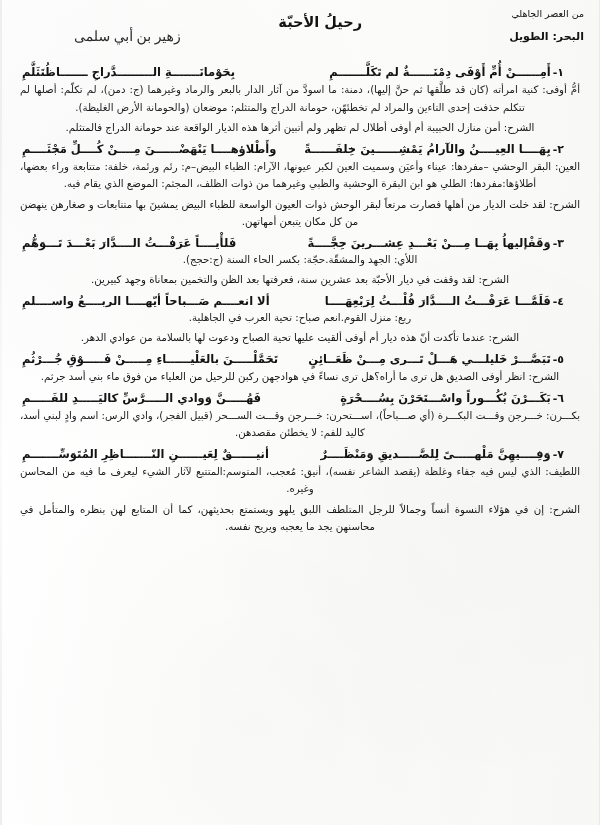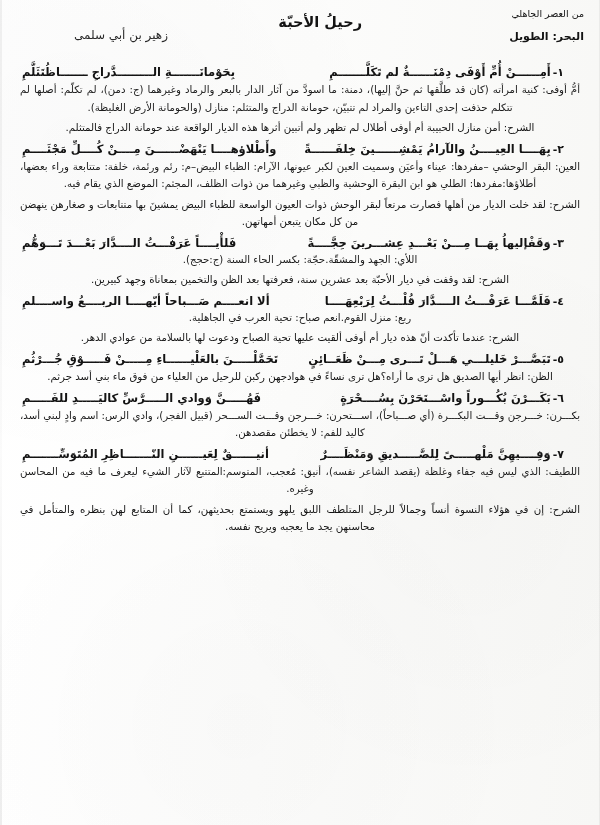--- a/index.html
+++ b/index.html
@@ -71,22 +71,23 @@
     top: 6px;
     right: 224px;
     font-size: 14.5px;
     font-weight: bold;
     text-align: center;
   }
   .hdr-poet {
     position: absolute;
     top: 20px;
     left: 60px;
-    font-size: 12px;
+    font-size: 14px;
     color: #2a2a2a;
+    font-family: Liberation Serif, serif;
   }
 
   
   .verse {
     display: flex;
     flex-direction: row;
     align-items: baseline;
     justify-content: space-between;
     font-size: 11.5px;
     font-weight: bold;
@@ -148,21 +149,21 @@
   </div>
 
   <div class="block">
     <div class="verse">
       <span class="hemistich first">
         <span class="num">١-</span>
         <span>أَمِــــــنْ أُمِّ أَوْفَى دِمْنَــــــةٌ لم تَكَلَّـــــــمِ</span>
       </span>
       <span class="hemistich second">بِحَوْمانَـــــــةِ الـــــــــدَّراجِ ـــــــاظُتَثَلَّمِ</span>
     </div>
-    <div class="gloss">أمُّ أوفى: كنية امرأته (كان قد طلَّقها ثم حنَّ إليها)، دمنة: ما اسودَّ من آثار الدار بالبعر والرماد وغيرهما (ج: دمن)، لم تكلّم: أصلها لم تتكلم حذفت إحدى التاءين والمراد لم تتبيّن، حومانة الدراج والمتثلم: منازل (والحومانة الأرض الغليظة).</div>
+    <div class="gloss">أمُّ أوفى: كنية امرأته (كان قد طلَّقها ثم حنَّ إليها)، دمنة: ما اسودَّ من آثار الدار بالبعر والرماد وغيرهما (ج: دمن)، لم تكلّم: أصلها لم تتكلم حذفت إحدى التاءين والمراد لم تخطئهّن، حومانة الدراج والمتثلم: موضعان (والحومانة الأرض الغليظة).</div>
     <div class="sharh">الشرح: أمن منازل الحبيبة أم أوفى أطلال لم تظهر ولم أتبين أثرها هذه الديار الواقعة عند حومانة الدراج فالمتثلم.</div>
   </div>
 
   <div class="block">
     <div class="verse">
       <span class="hemistich first">
         <span class="num">٢-</span>
         <span>بِهَــــا العِيــــنُ والآرامُ يَمْشِــــــينَ خِلفَــــــةً</span>
       </span>
       <span class="hemistich second">وأَطْلاؤهــــا يَنْهَضْــــــنَ مِــــنْ كُــــلِّ مَجْثَــــمِ</span>
@@ -196,21 +197,21 @@
   </div>
 
   <div class="block">
     <div class="verse">
       <span class="hemistich first">
         <span class="num">٥-</span>
         <span>تَبَصَّـــرْ خَليلـــي هَـــلْ تَـــرى مِـــنْ ظَعَــائِنٍ</span>
       </span>
       <span class="hemistich second">تَحَمَّلْـــــنَ بالعَلْيــــــاءِ مِـــــنْ فَـــــوْقِ جُـــرْثُمِ</span>
     </div>
-    <div class="sharh">الظن: انظر أيها الصديق هل ترى ما أراه؟هل ترى نساءً في هوادجهن ركبن للرحيل من العلياء من فوق ماء بني أسد جرثم.</div>
+    <div class="sharh">الشرح: انظر أوفى الصديق هل ترى ما أراه؟هل ترى نساءً في هوادجهن ركبن للرحيل من العلياء من فوق ماء بني أسد جرثم.</div>
   </div>
 
   <div class="block">
     <div class="verse">
       <span class="hemistich first">
         <span class="num">٦-</span>
         <span>بَكَـــرْنَ بُكُـــوراً واسْـــتَحَرْنَ بِسُــــحْرَةٍ</span>
       </span>
       <span class="hemistich second">فَهُـــــنَّ وَوادي الـــــرَّسِّ كاليَـــــدِ للفَـــــمِ</span>
     </div>

